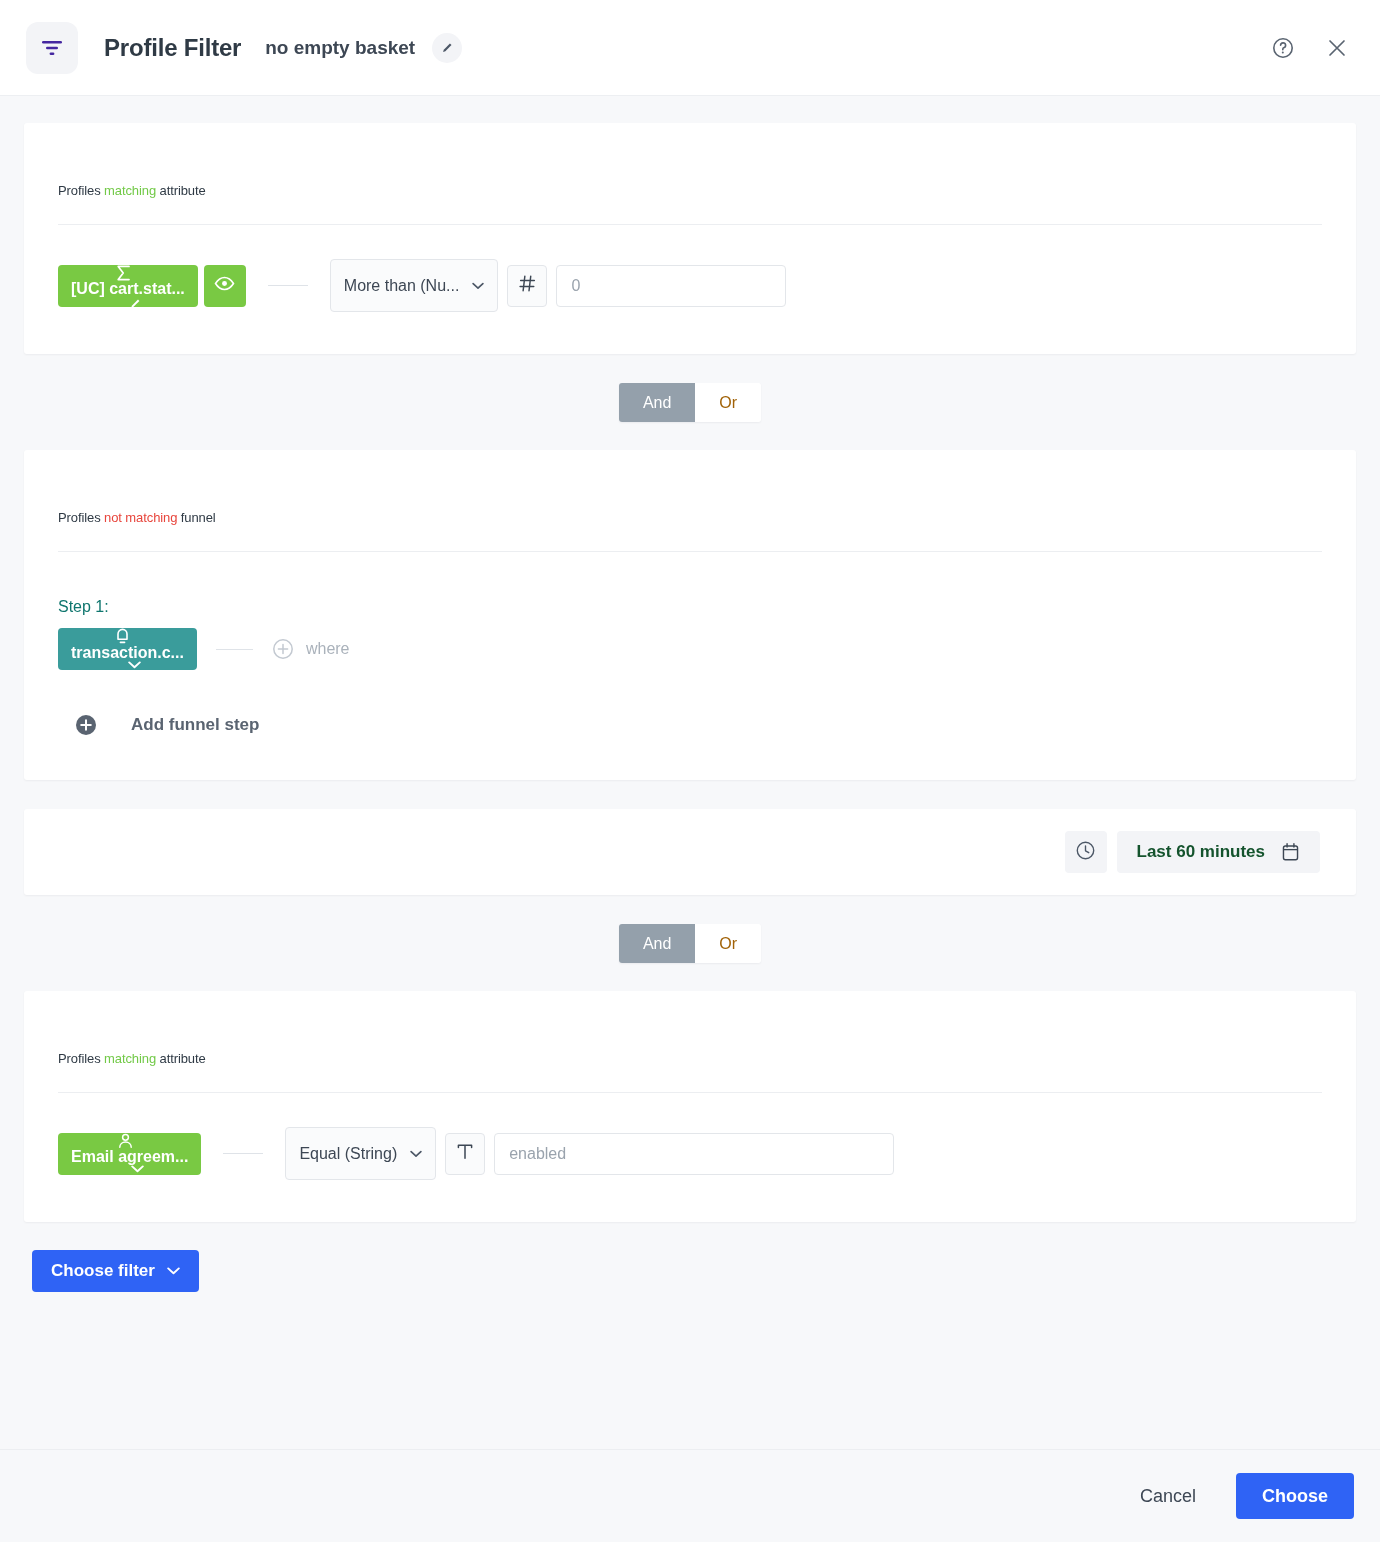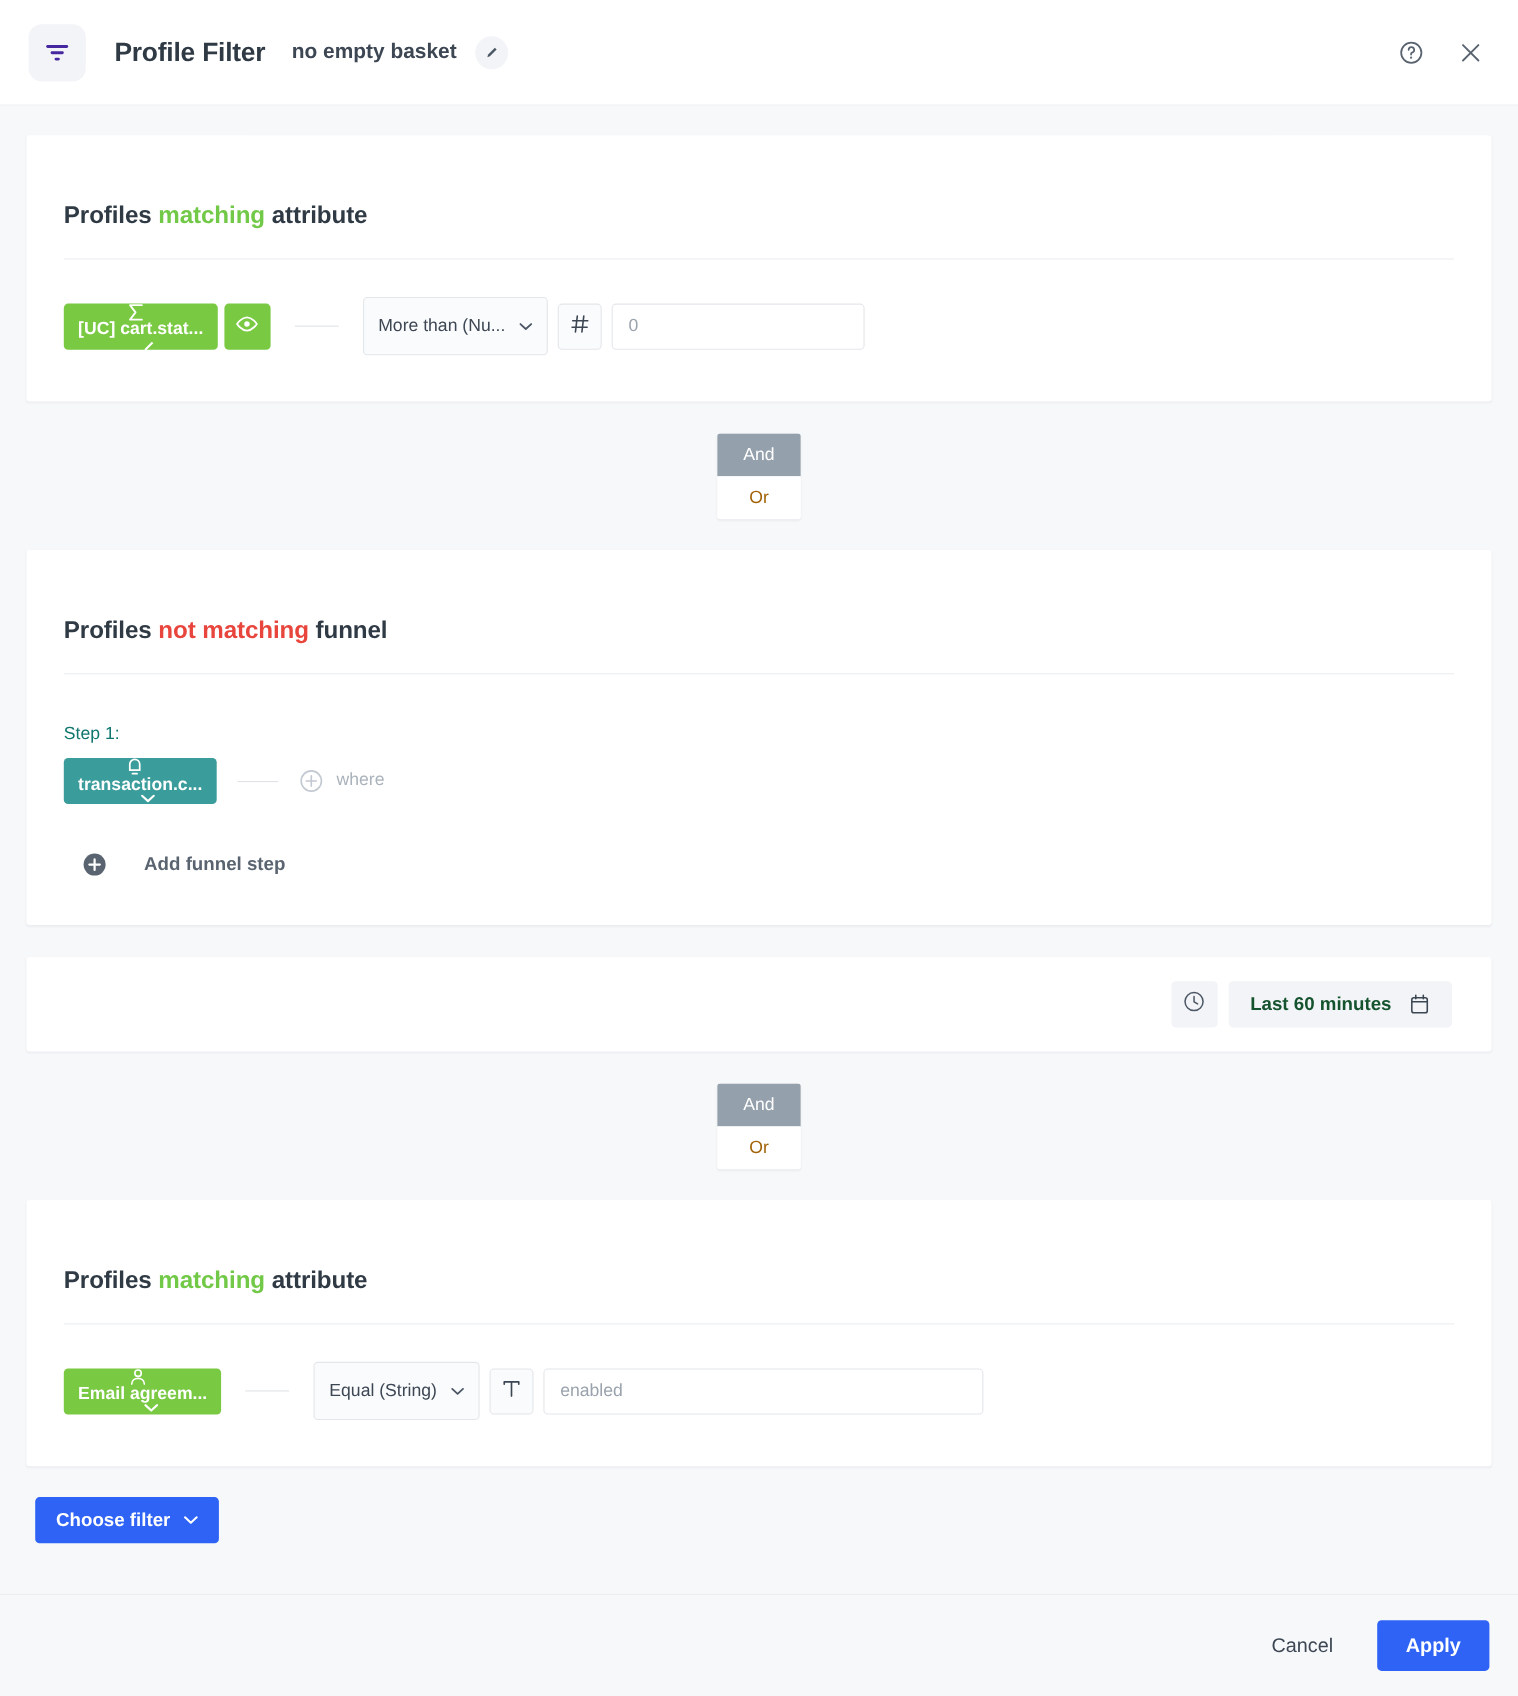--- a/index.html
+++ b/index.html
@@ -92,22 +92,22 @@
 
   .card {
     background: #ffffff;
     border-radius: 3px;
     box-shadow: 0 1px 2px rgba(30,40,55,0.055);
     padding: 0 34px;
   }
   .card.attr-card { padding-bottom: 42px; }
 
   .card-title {
-    font-size: 22px;
-    font-weight: bold;
+    font-size: 13px;
+    font-weight: normal;
     padding-top: 60px;
     padding-bottom: 26px;
     letter-spacing: -0.1px;
     white-space: nowrap;
   }
   .t-match { color: #72c947; }
   .t-notmatch { color: #e8453c; }
 
   .card-sep {
     height: 1px;
@@ -216,21 +216,20 @@
   .andor-wrap {
     display: flex;
     justify-content: center;
     padding: 29px 0 28px 0;
   }
   .andor {
     display: inline-flex;
     border-radius: 3px;
     overflow: hidden;
     box-shadow: 0 1px 2px rgba(30,40,55,0.06);
-    flex-direction: column;
   }
   .andor button {
     border: none;
     font-family: "Liberation Sans", sans-serif;
     font-size: 16px;
     height: 39px;
     padding: 0 24px;
     cursor: pointer;
     background: #ffffff;
     color: #a16207;
@@ -592,16 +591,16 @@
             <path d="M1.2 1.4 L6.5 6.3 L11.8 1.4" fill="none" stroke="#ffffff" stroke-width="1.9" stroke-linecap="round" stroke-linejoin="round"></path>
           </svg>
         </span>
       </button>
     </div>
 
   </div>
 
   <div class="footer">
     <button class="cancel-btn">Cancel</button>
-    <button class="apply-btn">Apply</button>
+    <button class="apply-btn">Choose</button>
   </div>
 
 </div>
 
 </body></html>

